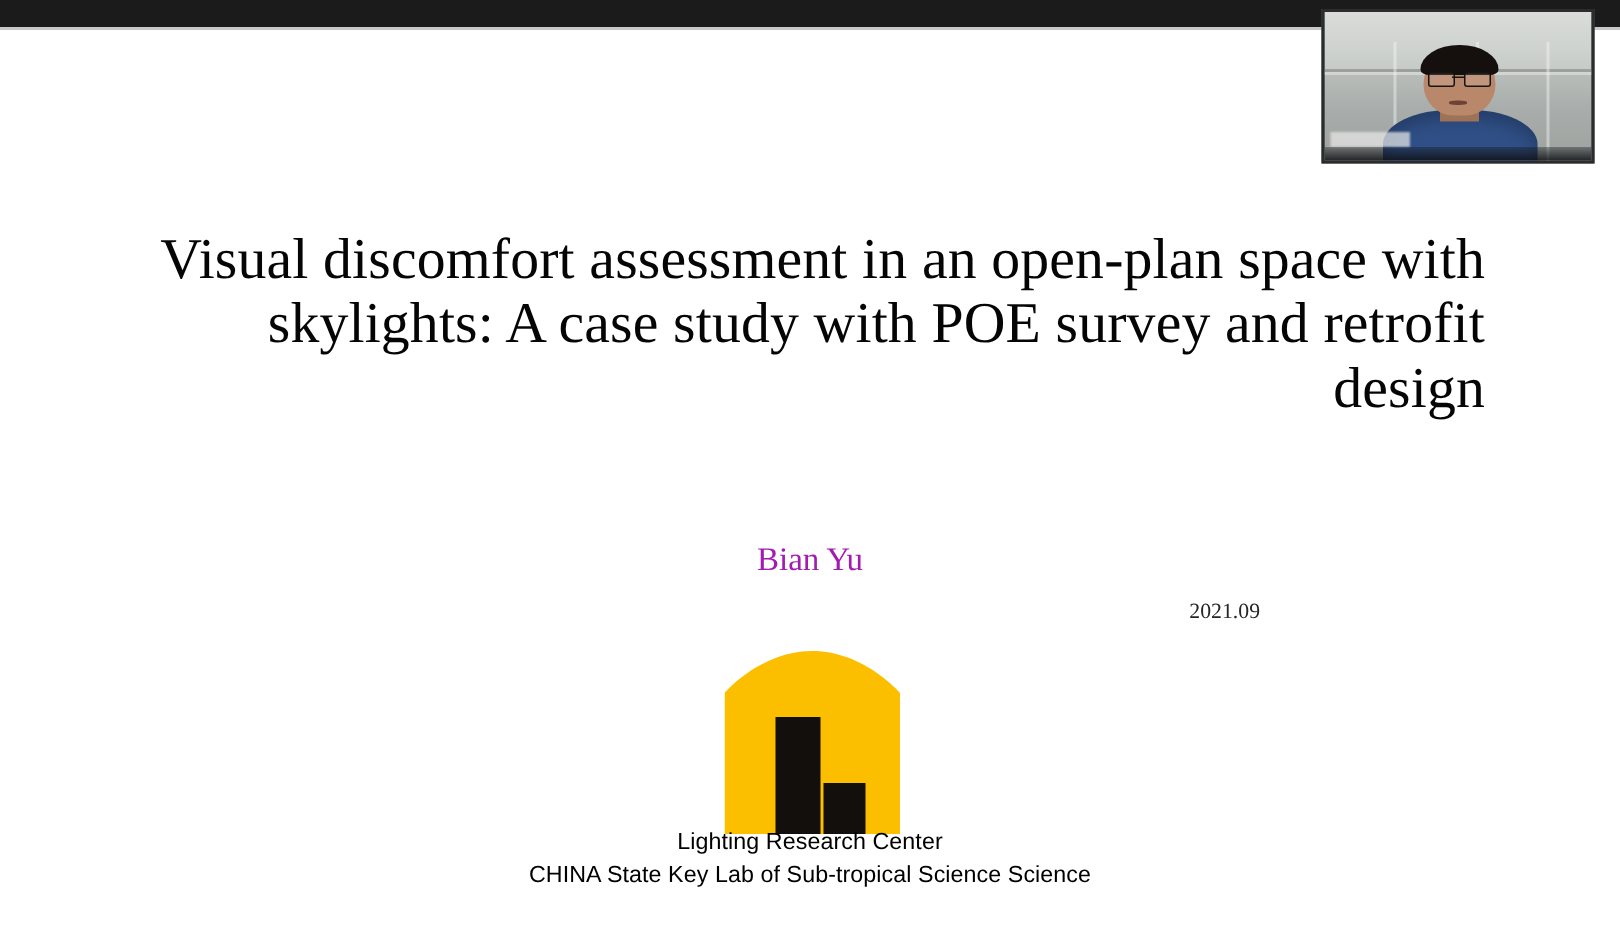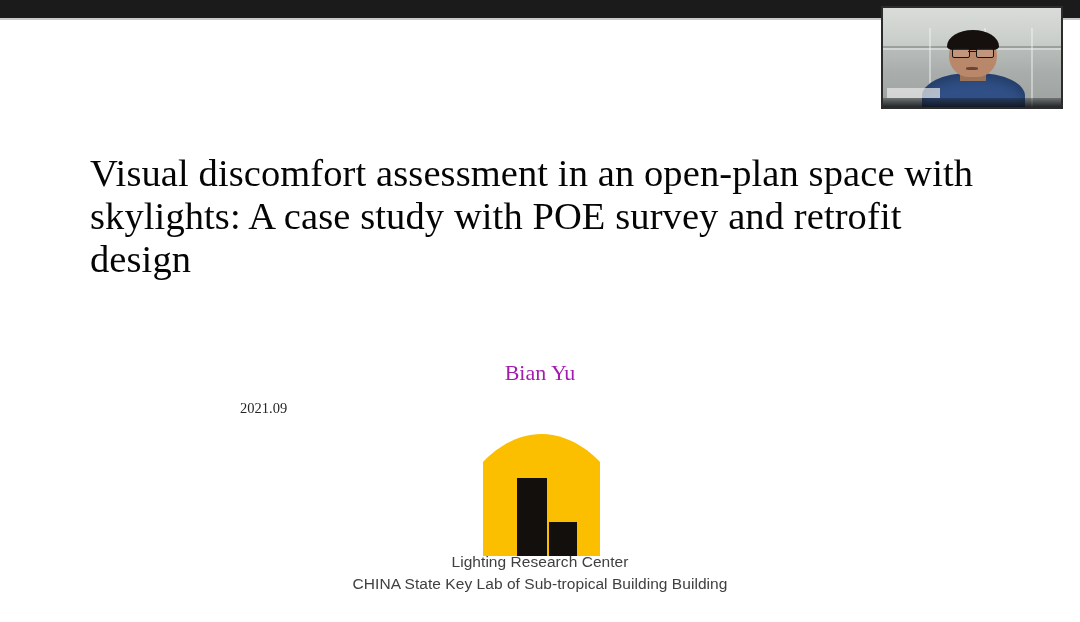--- a/index.html
+++ b/index.html
@@ -40,21 +40,21 @@
     width: 1080px;
     height: 602px;
     background: #ffffff;
   }
 
   #slide-title {
     position: absolute;
     left: 90px;
     top: 132px;
     width: 900px;
-    text-align: left;
+    text-align: right;
     font-family: "Liberation Serif", "DejaVu Serif", serif;
     font-size: 38.5px;
     line-height: 43px;
     color: #050505;
     letter-spacing: .1px;
   }
 
   #author-name {
     position: absolute;
     left: 240px;
@@ -65,21 +65,21 @@
     font-size: 22px;
     line-height: 26px;
     color: #a21caf;
   }
 
   #presentation-date {
     position: absolute;
     left: 240px;
     top: 379px;
     width: 600px;
-    text-align: left;
+    text-align: right;
     font-family: "Liberation Serif", "DejaVu Serif", serif;
     font-size: 14.5px;
     line-height: 18px;
     color: #262626;
   }
 
   
   #logo {
     position: absolute;
     left: 483px;
@@ -92,21 +92,21 @@
   
   #affiliation {
     position: absolute;
     left: 200px;
     top: 531px;
     width: 680px;
     text-align: center;
     font-family: "Liberation Sans", sans-serif;
     font-size: 15.5px;
     line-height: 22px;
-    color: #404040;
+    color: #000000;
     letter-spacing: .05px;
   }
   #affiliation .aff-line { display:block; }
 
   
   #webcam-tile {
     position: absolute;
     left: 881px;
     top: 6px;
     width: 182px;
@@ -213,21 +213,21 @@
     <div id="logo">
       <svg viewBox="0 0 117 122" xmlns="http://www.w3.org/2000/svg" aria-hidden="true">
         <path d="M0 28 C 0 28, 24 0, 58.5 0 C 93 0, 117 28, 117 28 L 117 122 L 0 122 Z" fill="#FBBF00"></path>
         <rect x="34" y="44" width="30" height="78" fill="#120f0d"></rect>
         <rect x="66" y="88" width="28" height="34" fill="#120f0d"></rect>
       </svg>
     </div>
 
     <div id="affiliation">
       <span class="aff-line">Lighting Research Center</span>
-      <span class="aff-line">CHINA State Key Lab of Sub-tropical Building Building</span>
+      <span class="aff-line">CHINA State Key Lab of Sub-tropical Science Science</span>
     </div>
 
   </div>
 
   <div id="webcam-tile">
     <div class="cam-layer" id="cam-wall-top"></div>
     <div class="cam-layer" id="cam-wall-mid"></div>
     <div class="cam-layer cam-seam" id="cam-seam-1"></div>
     <div class="cam-layer cam-seam" id="cam-seam-2"></div>
     <div class="cam-layer cam-vline" id="cam-vline-1"></div>

